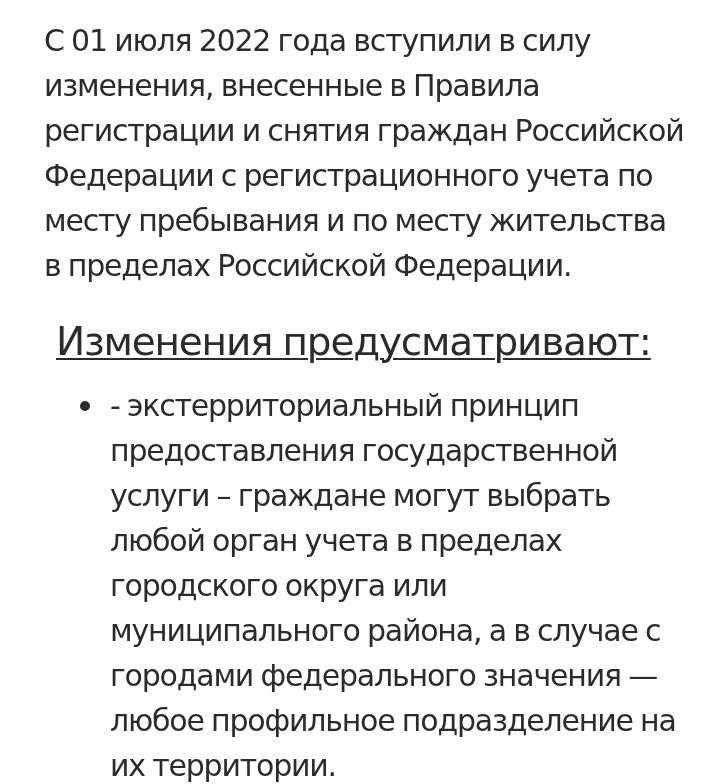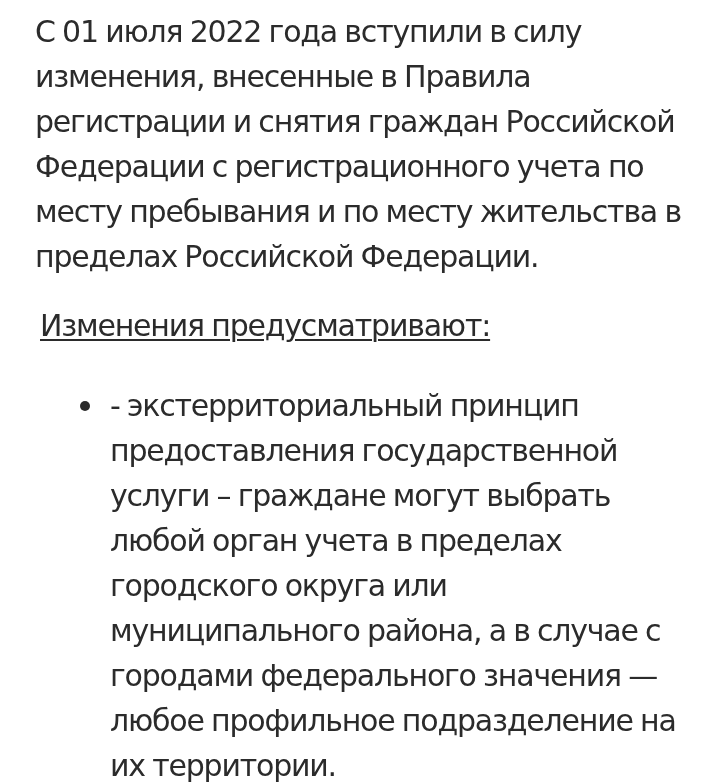--- a/index.html
+++ b/index.html
@@ -15,35 +15,35 @@
       font-family: "DejaVu Sans", sans-serif;
       color: #2b2b2b;
     }
     .content {
       position: absolute;
       left: 31px;
       top: 0;
       width: 670px;
     }
     .intro {
-      margin: 4px;
+      margin: 13px;
       font-size: 30px;
       line-height: 45px;
       letter-spacing: -1.2px;
       word-spacing: -1px;
       padding-top: 6px;
       position: relative;
       top: -1px;
     }
     .subheading {
-      margin: 0;
+      margin: 16px;
       position: absolute;
       left: 9px;
       top: 303px;
-      font-size: 30px;
+      font-size: 39px;
       line-height: 45px;
       letter-spacing: -1.2px;
       word-spacing: -1px;
       text-decoration: underline;
       text-decoration-thickness: 2px;
       text-underline-offset: 3px;
     }
     .list {
       position: absolute;
       left: 49px;

